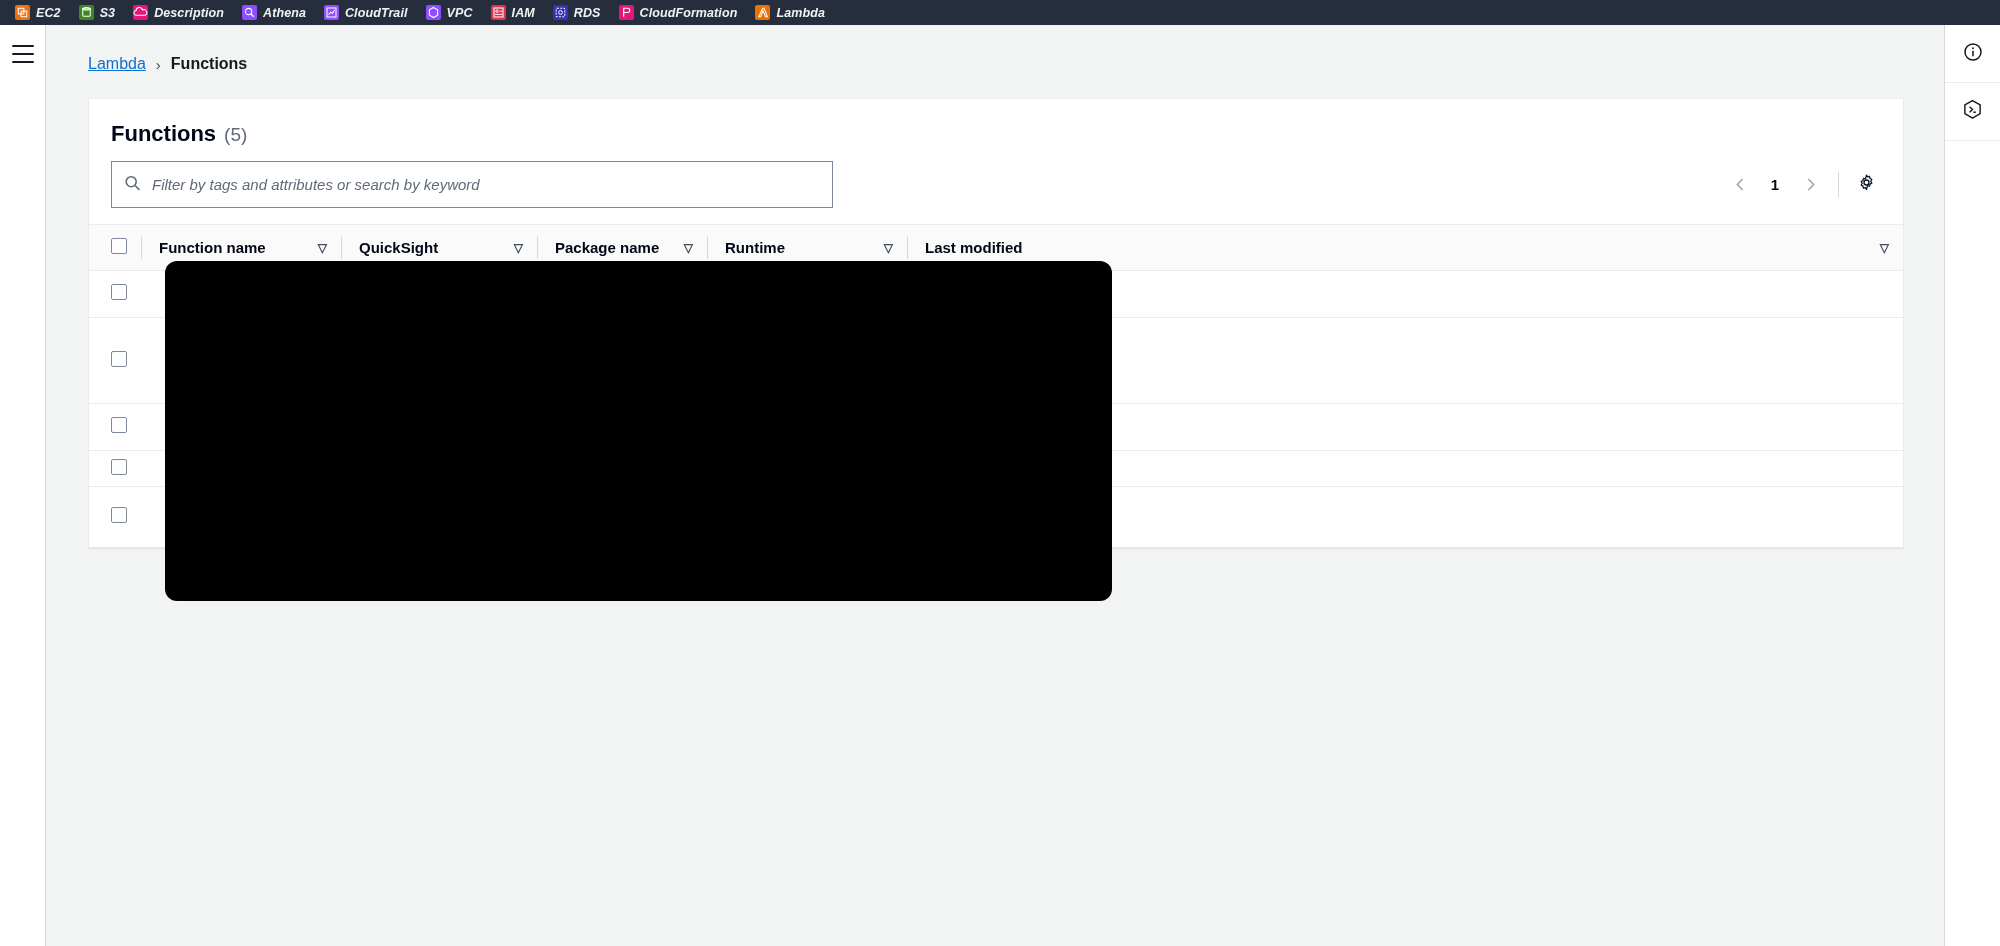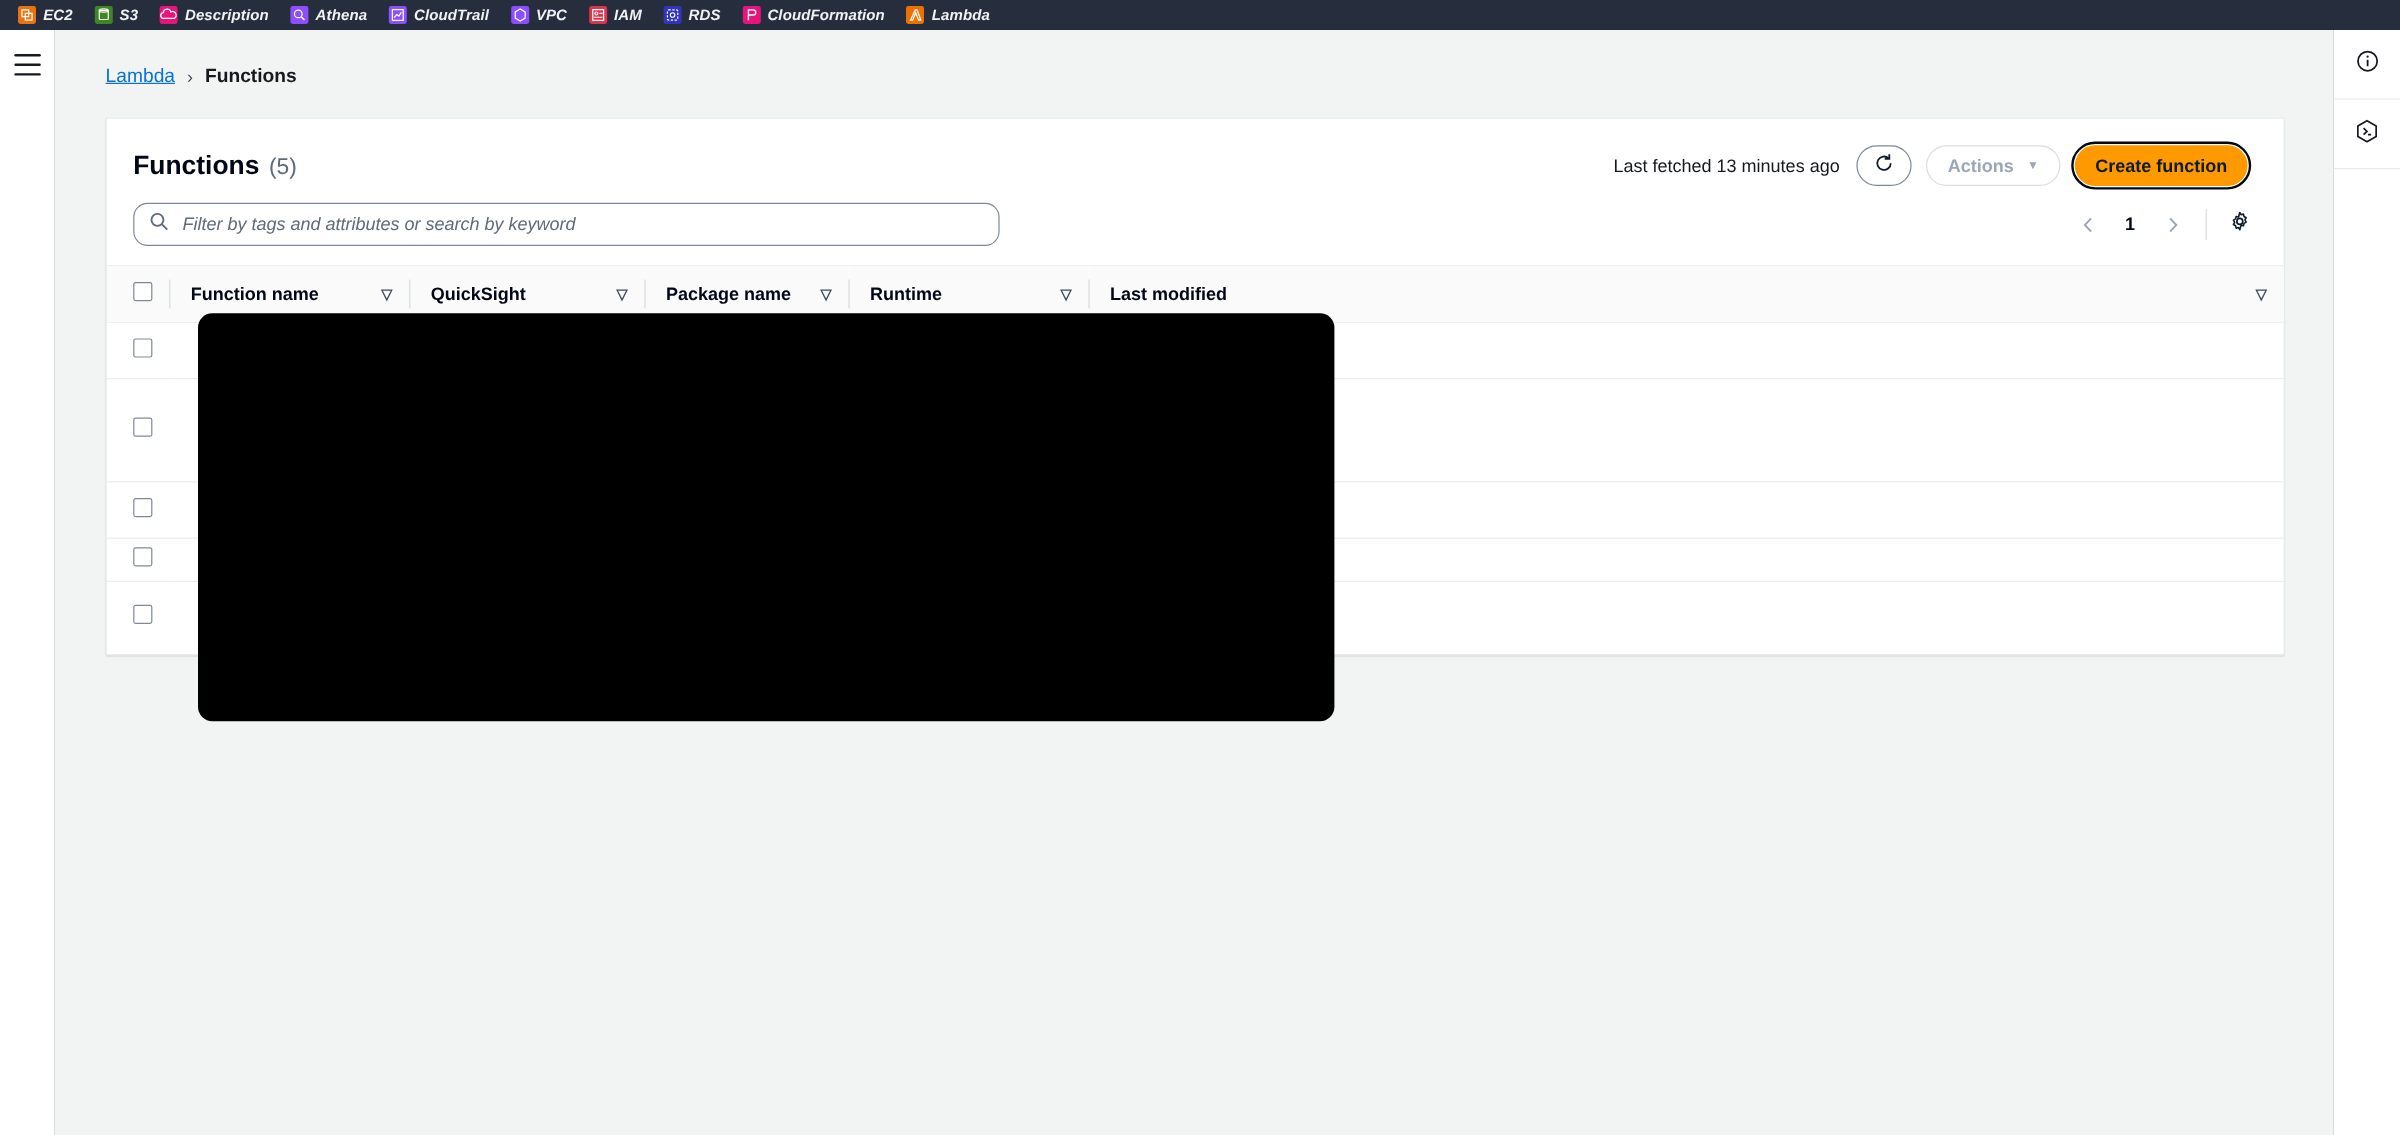--- a/index.html
+++ b/index.html
@@ -203,23 +203,23 @@
     align-items: center;
     justify-content: space-between;
     padding: 14px 22px 16px 22px;
   }
   .search-wrap {
     position: relative;
     width: 722px;
   }
   .search-input {
     width: 100%;
-    height: 36px;
+    height: 47px;
     border: 1px solid #7d8998;
-    border-radius: 12px;
+    border-radius: 0;
     padding: 0 12px 0 40px;
     font-size: 15px;
     font-family: "Liberation Sans", sans-serif;
     color: #000716;
     background: #ffffff;
     outline: none;
   }
   .search-input::placeholder {
     color: #5f6b7a;
     font-style: italic;
@@ -434,39 +434,20 @@
     </div>
 
     <div class="card">
 
       <div class="card-header">
         <div class="card-title">
           <span>Functions</span>
           <span class="card-count">(5)</span>
         </div>
 
-        <div class="header-actions">
-          <span class="fetched-text">Last fetched 13 minutes ago</span>
-
-          <button class="btn btn-refresh">
-            <span>
-              <svg width="18" height="18" viewBox="0 0 18 18">
-                <path d="M14.6 9a5.6 5.6 0 1 1-1.7-4" fill="none" stroke="#0f1b2a" stroke-width="1.5"></path>
-                <polyline points="13.4,1.6 13.4,5.4 9.6,5.4" fill="none" stroke="#0f1b2a" stroke-width="1.5"></polyline>
-              </svg>
-            </span>
-          </button>
-
-          <button class="btn btn-actions">
-            <span>Actions</span>
-            <span class="caret">▼</span>
-          </button>
-
-          <button class="btn btn-create">Create function</button>
-        </div>
       </div>
 
       <div class="filter-row">
         <div class="search-wrap">
           <span class="search-icon">
             <svg width="17" height="17" viewBox="0 0 17 17">
               <circle cx="7.2" cy="7.2" r="5" fill="none" stroke="#5f6b7a" stroke-width="1.6"></circle>
               <line x1="11" y1="11" x2="15.4" y2="15.4" stroke="#5f6b7a" stroke-width="1.6"></line>
             </svg>
           </span>

